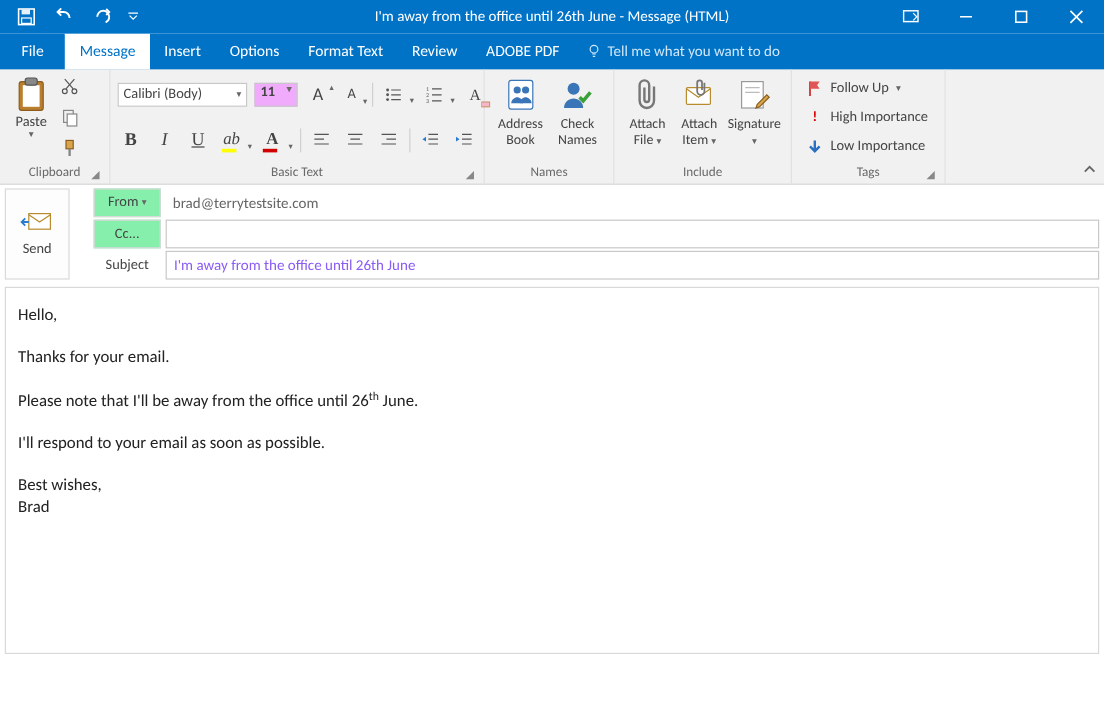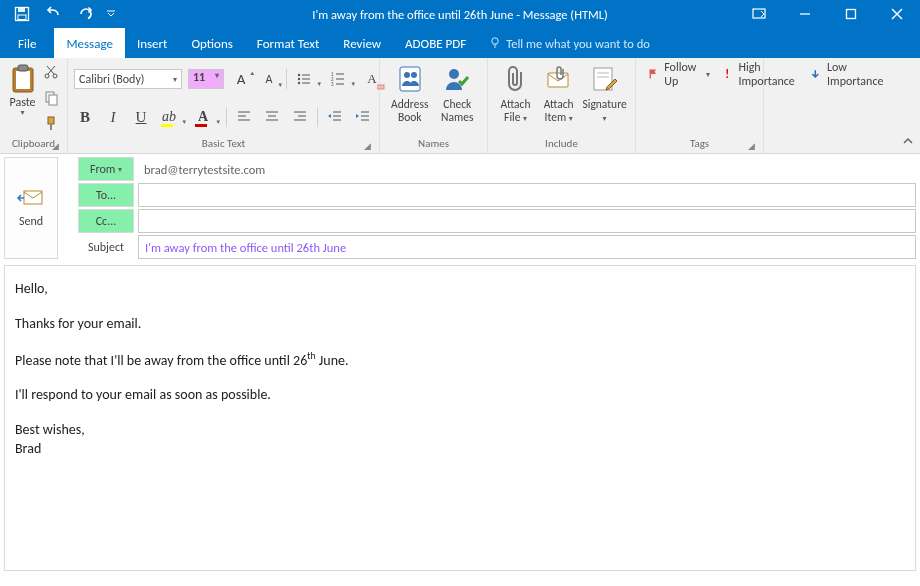--- a/index.html
+++ b/index.html
@@ -54,21 +54,21 @@
   .color-swatch { position:absolute; bottom:1px; left:3px; width:12px; height:3px; background:#d00000; }
   .vsep { width:1px; height:20px; background:#d0d0d0; }
 
   
   .big-btn { display:flex; flex-direction:column; align-items:center; justify-content:flex-start; width:52px; text-align:center; font-size:11.5px; line-height:13px; color:#444; padding-top:2px; gap:2px;}
   .big-btn.wide { width:94px; }
   .big-btn svg { display:block; }
   .big-btn .lbl { margin-top:2px; }
 
   
-  .tags-col { display:flex; flex-direction:row; gap:4px; padding:2px 2px; }
+  .tags-col { display:flex; flex-direction:column; gap:4px; padding:2px 2px; }
   .tag-item { display:flex; align-items:center; gap:6px; font-size:12px; color:#444; height:20px; padding:0 4px; }
 
   .ribbon-collapse { position:absolute; right:6px; bottom:4px; color:#666; font-size:10px; }
 
   
   .compose-hdr { display:flex; border-bottom:0; padding:3px 4px 0 4px; }
   .send-box { width:54px; border:1px solid #d9d9d9; background:#fdfdfd; display:flex; flex-direction:column; align-items:center; justify-content:center; gap:6px; margin-right:20px; }
   .send-box .lbl { font-size:12px; color:#444; }
   .hdr-rows { flex:1; display:flex; flex-direction:column; gap:2px; }
   .hdr-row { display:flex; align-items:center; gap:4px; }
@@ -154,21 +154,21 @@
         <circle cx="7" cy="5" r="3.2" fill="none" stroke="#cfe7f7" stroke-width="1"></circle>
         <line x1="5.5" y1="9" x2="8.5" y2="9" stroke="#cfe7f7"></line>
         <line x1="6" y1="11" x2="8" y2="11" stroke="#cfe7f7"></line>
       </svg>
     <span>Tell me what you want to do</span>
   </div>
 </div>
 
 <div class="ribbon">
 
-  <div class="group" style="width:68px">
+  <div class="group" style="width:92px">
     <div class="group-body">
       <div class="paste-col">
         <svg class="paste-svg" width="28" height="30" viewBox="0 0 28 30">
           <rect x="4" y="4" width="20" height="24" rx="2" fill="#b97f2e" stroke="#8a5d1f"></rect>
           <rect x="7" y="7" width="14" height="18" fill="#fff"></rect>
           <rect x="9" y="1" width="10" height="6" rx="2" fill="#888" stroke="#555"></rect>
         </svg>
         <div class="lbl">Paste</div>
         <div class="paste-tri">▾</div>
       </div>
@@ -400,24 +400,20 @@
       <path d="M2 10h6M5 7l-3 3 3 3" fill="none" stroke="#2a7bd0" stroke-width="1.5"></path>
     </svg>
     <div class="lbl">Send</div>
   </div>
   <div class="hdr-rows">
     <div class="hdr-row">
       <div class="hdr-lbl"><span>From</span>&nbsp;<span class="tri">▾</span></div>
       <div class="from-val">brad@terrytestsite.com</div>
     </div>
     <div class="hdr-row">
-      <div class="hdr-lbl">To...</div>
-      <div class="hdr-field"></div>
-    </div>
-    <div class="hdr-row">
       <div class="hdr-lbl">Cc...</div>
       <div class="hdr-field"></div>
     </div>
     <div class="hdr-row">
       <div class="hdr-lbl plain">Subject</div>
       <div class="hdr-field">I'm away from the office until 26th June</div>
     </div>
   </div>
 </div>
 

